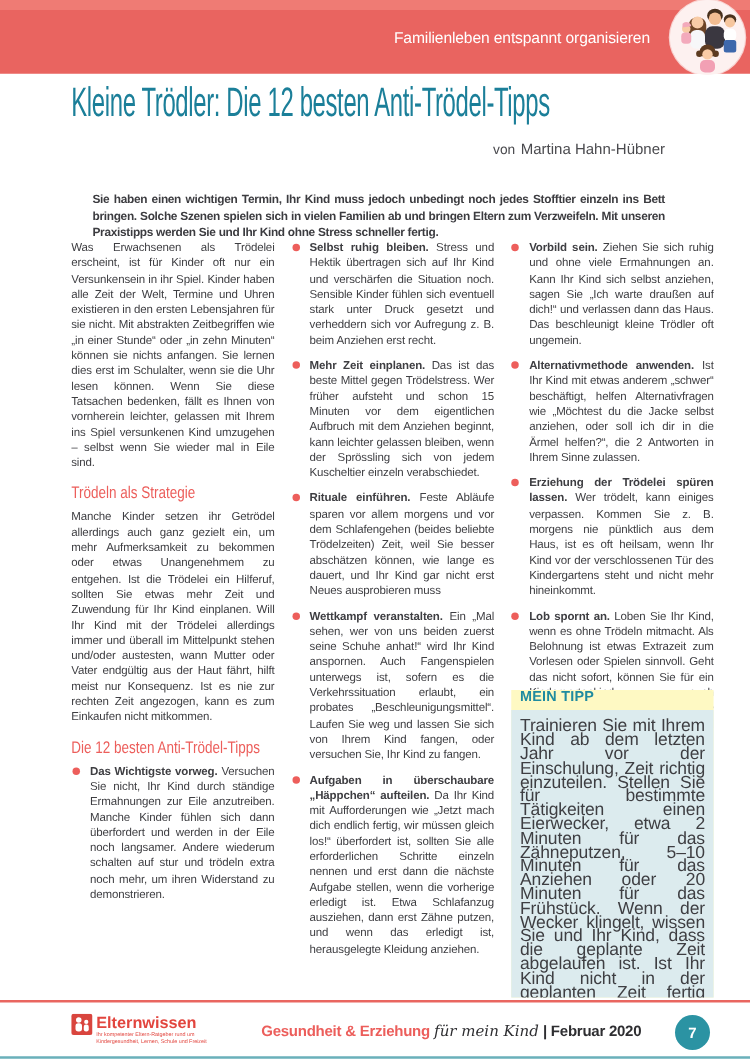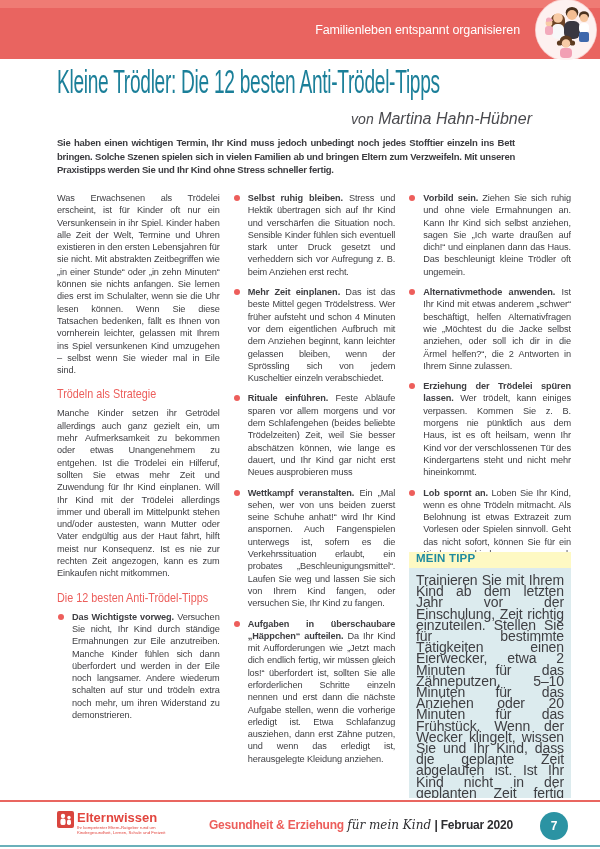--- a/index.html
+++ b/index.html
@@ -19,24 +19,24 @@
     background:#fdf2f1;box-shadow:0 0 0 1px rgba(255,255,255,.7);overflow:hidden;
   }
   .family-badge svg{display:block;}
   
   .page-title{
     position:absolute;top:63px;left:57px;margin:0;
     font-size:33px;font-weight:400;color:#1b7f99;white-space:nowrap;
     transform:scaleX(0.58);transform-origin:left top;letter-spacing:-0.5px;
   }
   .byline{position:absolute;top:110px;left:57px;width:475px;text-align:right;color:#4a4a4e;}
-  .byline-prefix{font-size:14px;font-style:italic;}
-  .byline-name{font-size:16px;font-style:italic;}
+  .byline-prefix{font-size:11px;}
+  .byline-name{font-size:12px;}
   .intro{
-    position:absolute;top:136px;left:57px;width:458px;margin:0;
+    position:absolute;top:136px;left:57px;width:458px;margin:17px;
     font-weight:bold;font-size:9.5px;line-height:13.5px;letter-spacing:-0.25px;
     text-align:justify;color:#3c3c40;
   }
   
   .article{position:absolute;top:192px;left:57px;width:514px;height:606px;overflow:hidden;}
   .cols{column-count:3;column-gap:13px;height:606px;column-fill:auto;}
   .cols p{margin:0 0 8px;font-size:9.2px;line-height:12.3px;letter-spacing:-0.1px;
     text-align:justify;hyphens:auto;}
   h2.coral{
     color:#ec5e5b;font-size:13.5px;font-weight:400;margin:10px 0 6px;white-space:nowrap;
@@ -122,25 +122,25 @@
 
   <div class="article">
     <div class="cols">
       <p>Was Erwachsenen als Trödelei erscheint, ist für Kinder oft nur ein Versunkensein in ihr Spiel. Kinder haben alle Zeit der Welt, Termine und Uhren existieren in den ersten Lebensjahren für sie nicht. Mit abstrakten Zeitbegriffen wie „in einer Stunde“ oder „in zehn Minuten“ können sie nichts anfangen. Sie lernen dies erst im Schulalter, wenn sie die Uhr lesen können. Wenn Sie diese Tatsachen bedenken, fällt es Ihnen von vornherein leichter, gelassen mit Ihrem ins Spiel versunkenen Kind umzugehen – selbst wenn Sie wieder mal in Eile sind.</p>
       <h2 class="coral">Trödeln als Strategie</h2>
       <p>Manche Kinder setzen ihr Getrödel allerdings auch ganz gezielt ein, um mehr Aufmerksamkeit zu bekommen oder etwas Unangenehmem zu entgehen. Ist die Trödelei ein Hilferuf, sollten Sie etwas mehr Zeit und Zuwendung für Ihr Kind einplanen. Will Ihr Kind mit der Trödelei allerdings immer und überall im Mittelpunkt stehen und/oder austesten, wann Mutter oder Vater endgültig aus der Haut fährt, hilft meist nur Konsequenz. Ist es nie zur rechten Zeit angezogen, kann es zum Einkaufen nicht mitkommen.</p>
       <h2 class="coral">Die 12 besten Anti-Trödel-Tipps</h2>
       <ul class="tips">
         <li class="tip"><span class="bullet"></span><span class="lead">Das Wichtigste vorweg.</span> <span>Versuchen Sie nicht, Ihr Kind durch ständige Ermahnungen zur Eile anzutreiben. Manche Kinder fühlen sich dann überfordert und werden in der Eile noch langsamer. Andere wiederum schalten auf stur und trödeln extra noch mehr, um ihren Widerstand zu demonstrieren.</span></li>
         <li class="tip"><span class="bullet"></span><span class="lead">Selbst ruhig bleiben.</span> <span>Stress und Hektik übertragen sich auf Ihr Kind und verschärfen die Situation noch. Sensible Kinder fühlen sich eventuell stark unter Druck gesetzt und verheddern sich vor Aufregung z. B. beim Anziehen erst recht.</span></li>
-        <li class="tip"><span class="bullet"></span><span class="lead">Mehr Zeit einplanen.</span> <span>Das ist das beste Mittel gegen Trödelstress. Wer früher aufsteht und schon 4 Minuten vor dem eigentlichen Aufbruch mit dem Anziehen beginnt, kann leichter gelassen bleiben, wenn der Sprössling sich von jedem Kuscheltier einzeln verabschiedet.</span></li>
+        <li class="tip"><span class="bullet"></span><span class="lead">Mehr Zeit einplanen.</span> <span>Das ist das beste Mittel gegen Trödelstress. Wer früher aufsteht und schon 15 Minuten vor dem eigentlichen Aufbruch mit dem Anziehen beginnt, kann leichter gelassen bleiben, wenn der Sprössling sich von jedem Kuscheltier einzeln verabschiedet.</span></li>
         <li class="tip"><span class="bullet"></span><span class="lead">Rituale einführen.</span> <span>Feste Abläufe sparen vor allem morgens und vor dem Schlafengehen (beides beliebte Trödelzeiten) Zeit, weil Sie besser abschätzen können, wie lange es dauert, und Ihr Kind gar nicht erst Neues ausprobieren muss</span></li>
         <li class="tip"><span class="bullet"></span><span class="lead">Wettkampf veranstalten.</span> <span>Ein „Mal sehen, wer von uns beiden zuerst seine Schuhe anhat!“ wird Ihr Kind anspornen. Auch Fangenspielen unterwegs ist, sofern es die Verkehrssituation erlaubt, ein probates „Beschleunigungsmittel“. Laufen Sie weg und lassen Sie sich von Ihrem Kind fangen, oder versuchen Sie, Ihr Kind zu fangen.</span></li>
         <li class="tip"><span class="bullet"></span><span class="lead">Aufgaben in überschaubare „Häppchen“ aufteilen.</span> <span>Da Ihr Kind mit Aufforderungen wie „Jetzt mach dich endlich fertig, wir müssen gleich los!“ überfordert ist, sollten Sie alle erforderlichen Schritte einzeln nennen und erst dann die nächste Aufgabe stellen, wenn die vorherige erledigt ist. Etwa Schlafanzug ausziehen, dann erst Zähne putzen, und wenn das erledigt ist, herausgelegte Kleidung anziehen.</span></li>
-        <li class="tip"><span class="bullet"></span><span class="lead">Vorbild sein.</span> <span>Ziehen Sie sich ruhig und ohne viele Ermahnungen an. Kann Ihr Kind sich selbst anziehen, sagen Sie „Ich warte draußen auf dich!“ und einplanen dann das Haus. Das beschleunigt kleine Trödler oft ungemein.</span></li>
+        <li class="tip"><span class="bullet"></span><span class="lead">Vorbild sein.</span> <span>Ziehen Sie sich ruhig und ohne viele Ermahnungen an. Kann Ihr Kind sich selbst anziehen, sagen Sie „Ich warte draußen auf dich!“ und verlassen dann das Haus. Das beschleunigt kleine Trödler oft ungemein.</span></li>
         <li class="tip"><span class="bullet"></span><span class="lead">Alternativmethode anwenden.</span> <span>Ist Ihr Kind mit etwas anderem „schwer“ beschäftigt, helfen Alternativfragen wie „Möchtest du die Jacke selbst anziehen, oder soll ich dir in die Ärmel helfen?“, die 2 Antworten in Ihrem Sinne zulassen.</span></li>
         <li class="tip"><span class="bullet"></span><span class="lead">Erziehung der Trödelei spüren lassen.</span> <span>Wer trödelt, kann einiges verpassen. Kommen Sie z. B. morgens nie pünktlich aus dem Haus, ist es oft heilsam, wenn Ihr Kind vor der verschlossenen Tür des Kindergartens steht und nicht mehr hineinkommt.</span></li>
         <li class="tip"><span class="bullet"></span><span class="lead">Lob spornt an.</span> <span>Loben Sie Ihr Kind, wenn es ohne Trödeln mitmacht. Als Belohnung ist etwas Extrazeit zum Vorlesen oder Spielen sinnvoll. Geht das nicht sofort, können Sie für ein Kindergartenkind auch Schnelligkeitspunkte vergeben, die es bei einer bestimmten Punktzahl für eine Fahrradtour, ein Picknick o. Ä. einlösen kann.</span></li>
       </ul>
     </div>
 
     <div class="tipbox-wrap">
       <h3 class="tipbox-title">MEIN TIPP</h3>
       <div class="tipbox">
         <p>Trainieren Sie mit Ihrem Kind ab dem letzten Jahr vor der Einschulung, Zeit richtig einzuteilen. Stellen Sie für bestimmte Tätigkeiten einen Eierwecker, etwa 2 Minuten für das Zähneputzen, 5–10 Minuten für das Anziehen oder 20 Minuten für das Frühstück. Wenn der Wecker klingelt, wissen Sie und Ihr Kind, dass die geplante Zeit abgelaufen ist. Ist Ihr Kind nicht in der geplanten Zeit fertig geworden, sollte es versuchen, durch häufiges Üben seine „Bestzeit“ zu verbessern. Gelingt das nicht, wissen Sie, dass Sie mehr Zeit für diese Tätigkeit einplanen und etwas früher aufstehen müssen.</p>

